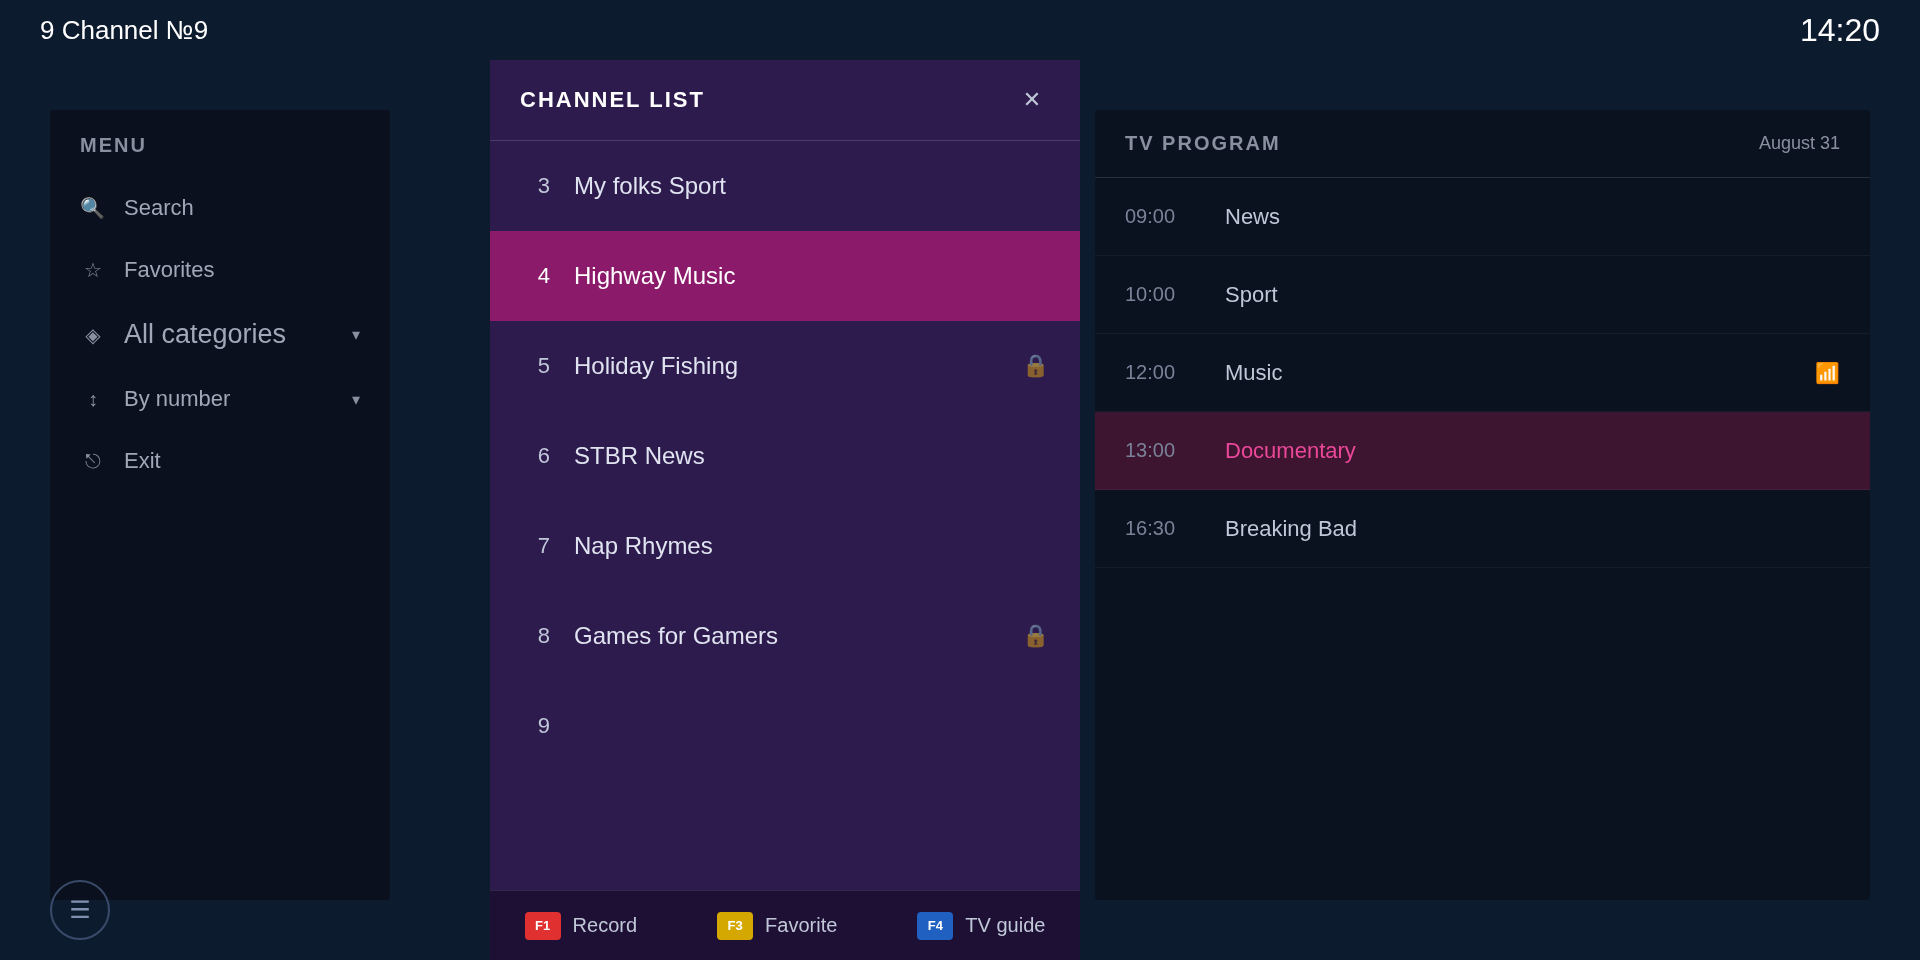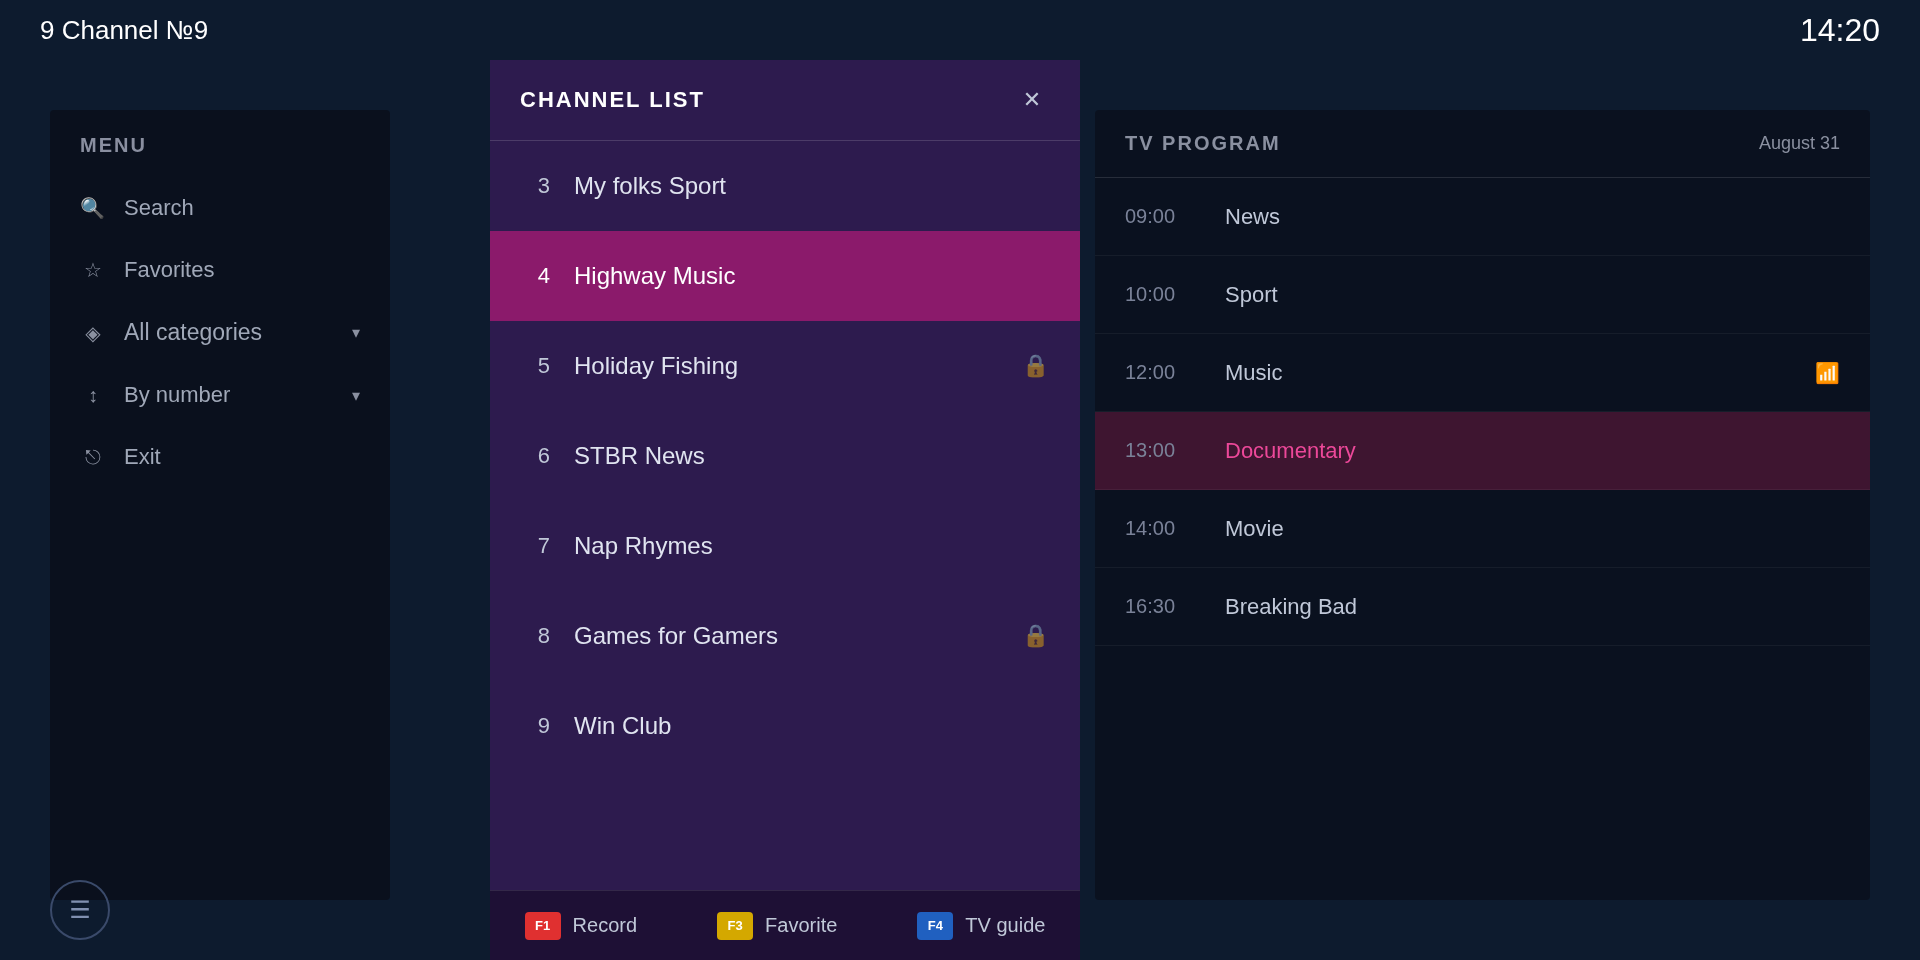--- a/index.html
+++ b/index.html
@@ -326,21 +326,21 @@
       <div class="menu-item">
         <span class="menu-icon">🔍</span>
         <span style="font-size: 22px;">Search</span>
       </div>
       <div class="menu-item">
         <span class="menu-icon">☆</span>
         <span style="font-size: 22px;">Favorites</span>
       </div>
       <div class="menu-item">
         <span class="menu-icon">◈</span>
-        <span style="font-size: 23px;">All categories</span>
+        <span style="font-size: 27px;">All categories</span>
         <span class="menu-arrow">▾</span>
       </div>
       <div class="menu-item">
         <span class="menu-icon">↕</span>
         <span style="font-size: 22px;">By number</span>
         <span class="menu-arrow">▾</span>
       </div>
       <div class="menu-item">
         <span class="menu-icon">⎋</span>
         <span style="font-size: 22px;">Exit</span>
@@ -380,21 +380,20 @@
           <span class="channel-num">7</span>
           <span class="channel-name">Nap Rhymes</span>
         </div>
         <div class="channel-item">
           <span class="channel-num">8</span>
           <span class="channel-name">Games for Gamers</span>
           <span class="lock-icon">🔒</span>
         </div>
         <div class="channel-item">
           <span class="channel-num">9</span>
-          <span class="channel-name">Win Club</span>
         </div>
       </div>
   </div>
 
   <div class="footer-bar">
     <div id="footer-items-container" style="display:flex;gap:80px;align-items:center;">
         <div class="footer-item">
           <span class="f-key red">F1</span>
           <span class="f-label">Record</span>
         </div>
@@ -427,21 +426,17 @@
       <div class="program-item">
         <span class="program-time">12:00</span>
         <span class="program-name">Music</span>
         <span class="bar-icon">📶</span>
       </div>
       <div class="program-item current">
         <span class="program-time">13:00</span>
         <span class="program-name">Documentary</span>
       </div>
       <div class="program-item">
-        <span class="program-time">14:00</span>
-        <span class="program-name">Movie</span>
-      </div>
-      <div class="program-item">
         <span class="program-time">16:30</span>
         <span class="program-name">Breaking Bad</span>
       </div>
     </div>
 </div>
 
 </body></html>

